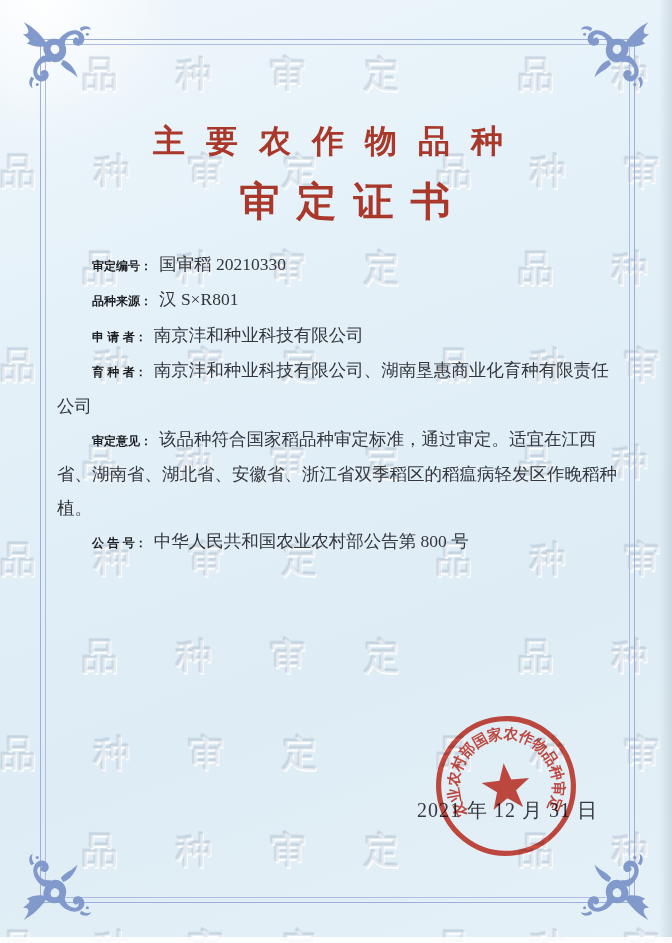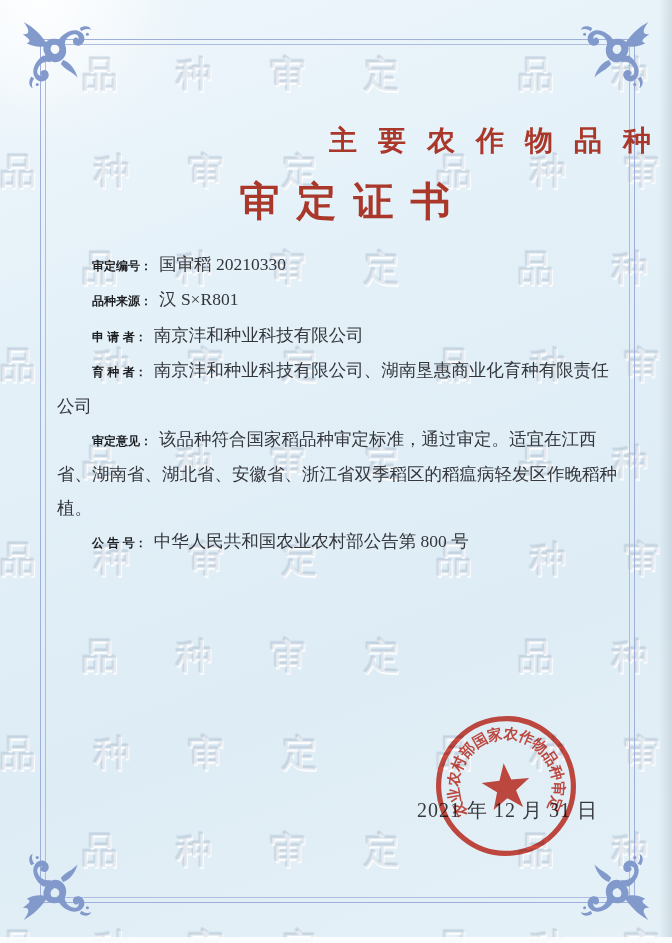--- a/index.html
+++ b/index.html
@@ -32,21 +32,21 @@
     position:absolute;white-space:nowrap;
     font-size:36px;font-weight:700;letter-spacing:24px;
     color:rgba(176,192,208,0.30);
     text-shadow:1px 2px 1px rgba(255,255,255,0.9), -1px -1px 1px rgba(140,160,182,0.22);
     font-family:"Liberation Sans", sans-serif;
   }
 
   
   .title{position:absolute;left:0;right:0;top:118px;text-align:center;
     color:#a9382b;font-weight:700;}
-  .title .t1{font-size:28px;letter-spacing:21px;padding-left:5px;line-height:46px;text-align:right;}
+  .title .t1{font-size:32px;letter-spacing:21px;padding-left:5px;line-height:46px;}
   .title .t2{font-size:40px;letter-spacing:17px;padding-left:35px;line-height:46px;margin-top:14px;}
 
   
   .content{position:absolute;left:57px;top:248px;width:562px;}
   .field{margin:0;text-indent:35px;font-size:17.5px;line-height:33.4px;color:#33363b;
     font-family:"Liberation Serif", serif;}
   .field .label{font-family:"Liberation Sans", sans-serif;font-weight:700;color:#1b1d20;
     font-size:12px;margin-right:7px;}
 
   .date{position:absolute;left:417px;top:797px;font-size:20px;letter-spacing:1px;

